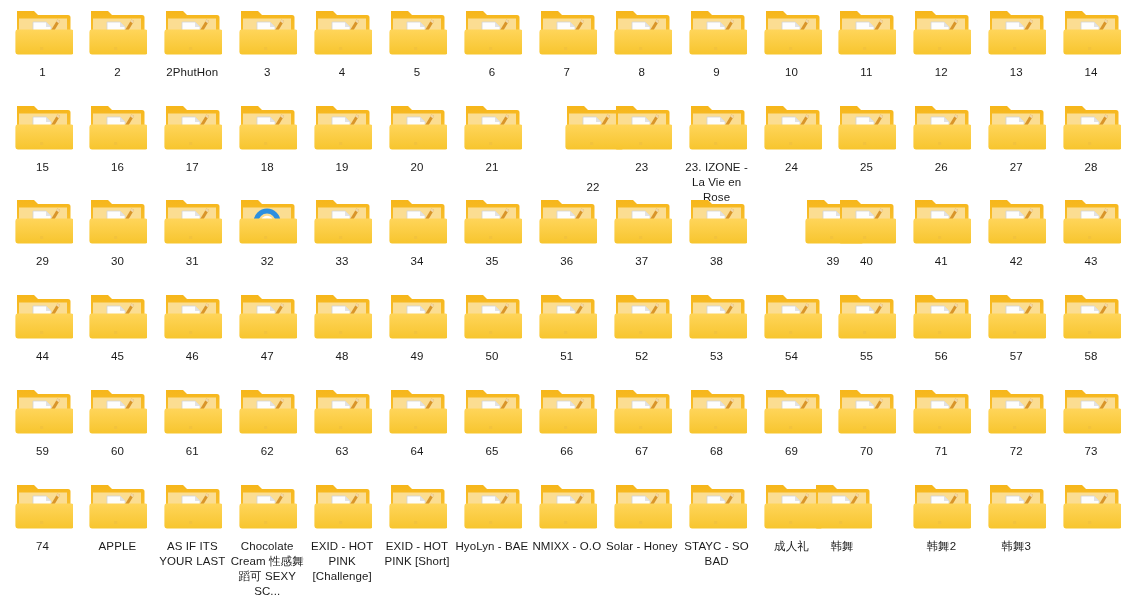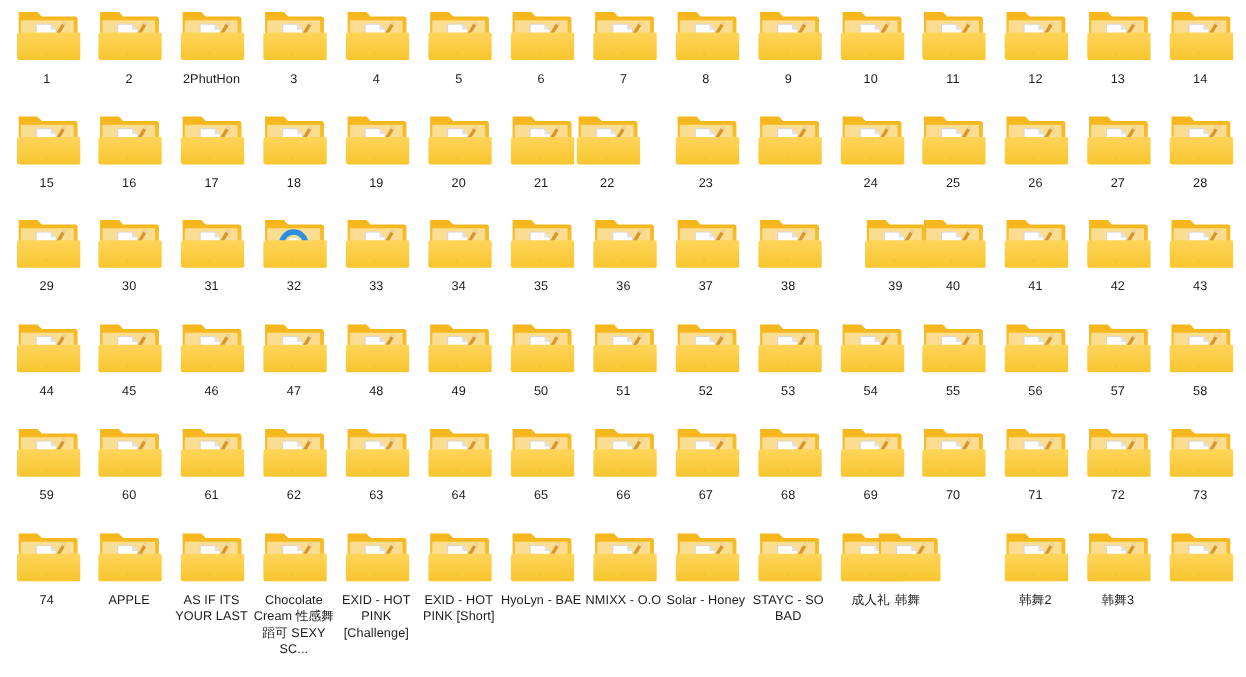--- a/index.html
+++ b/index.html
@@ -875,21 +875,21 @@
   <path d="M34.7,31.7 l2.6,1.6 -3.3,2.2 Z" fill="#f3e3c2"></path>
   <path d="M34.0,35.5 l0.0,0 0.7,-1.2 -0.9,-0.6 Z" fill="#5b5b5b"></path>
 
   <path d="M3.2,22 H56.8 a2.4,2.4 0 0 1 2.4,2.4 V44.6 a2.4,2.4 0 0 1 -2.4,2.4 H3.2 a2.4,2.4 0 0 1 -2.4,-2.4 V24.4 A2.4,2.4 0 0 1 3.2,22 Z" transform="translate(1.6,3.5)" fill="url(#ffront)"></path>
   <path d="M4.8,27.5 H58.4" stroke="#f8cf55" stroke-width="0" fill="none"></path>
   <rect x="27" y="43" width="3.2" height="3" rx="0.6" fill="#f3c33c"></rect>
 </svg>
       </div>
       <div class="label">21</div>
     </div>
-    <div class="cell" style="left: 515px; top: 98.7px;">
+    <div class="cell" style="left: 556px; top: 98.7px; gap: 20px;">
       <div class="iconwrap">
 <svg width="60" height="56" viewBox="0 0 60 56">
   <defs>
     <linearGradient id="fback" x1="0" y1="0" x2="0" y2="1">
       <stop offset="0" stop-color="#f6b61a"></stop>
       <stop offset="1" stop-color="#f9c43c"></stop>
     </linearGradient>
     <linearGradient id="ffront" x1="0" y1="0" x2="0" y2="1">
       <stop offset="0" stop-color="#ffd55a"></stop>
       <stop offset="1" stop-color="#f7c52e"></stop>
@@ -987,20 +987,21 @@
   <path d="M44.5,15.5 l2.6,1.6 -9.8,16.2 -2.6,-1.6 Z" fill="#d9952a"></path>
   <path d="M44.5,15.5 l2.6,1.6 -1.3,2.1 -2.6,-1.6 Z" fill="#f0d7a8"></path>
   <path d="M34.7,31.7 l2.6,1.6 -3.3,2.2 Z" fill="#f3e3c2"></path>
   <path d="M34.0,35.5 l0.0,0 0.7,-1.2 -0.9,-0.6 Z" fill="#5b5b5b"></path>
 
   <path d="M3.2,22 H56.8 a2.4,2.4 0 0 1 2.4,2.4 V44.6 a2.4,2.4 0 0 1 -2.4,2.4 H3.2 a2.4,2.4 0 0 1 -2.4,-2.4 V24.4 A2.4,2.4 0 0 1 3.2,22 Z" transform="translate(1.6,3.5)" fill="url(#ffront)"></path>
   <path d="M4.8,27.5 H58.4" stroke="#f8cf55" stroke-width="0" fill="none"></path>
   <rect x="27" y="43" width="3.2" height="3" rx="0.6" fill="#f3c33c"></rect>
 </svg>
       </div>
+      <div class="label">23. IZONE - La Vie en Rose</div>
     </div>
     <div class="cell" style="left: 754.5px; top: 98.7px;">
       <div class="iconwrap">
 <svg width="60" height="56" viewBox="0 0 60 56">
   <defs>
     <linearGradient id="fback" x1="0" y1="0" x2="0" y2="1">
       <stop offset="0" stop-color="#f6b61a"></stop>
       <stop offset="1" stop-color="#f9c43c"></stop>
     </linearGradient>
     <linearGradient id="ffront" x1="0" y1="0" x2="0" y2="1">
@@ -1546,21 +1547,21 @@
   <path d="M34.7,31.7 l2.6,1.6 -3.3,2.2 Z" fill="#f3e3c2"></path>
   <path d="M34.0,35.5 l0.0,0 0.7,-1.2 -0.9,-0.6 Z" fill="#5b5b5b"></path>
 
   <path d="M3.2,22 H56.8 a2.4,2.4 0 0 1 2.4,2.4 V44.6 a2.4,2.4 0 0 1 -2.4,2.4 H3.2 a2.4,2.4 0 0 1 -2.4,-2.4 V24.4 A2.4,2.4 0 0 1 3.2,22 Z" transform="translate(1.6,3.5)" fill="url(#ffront)"></path>
   <path d="M4.8,27.5 H58.4" stroke="#f8cf55" stroke-width="0" fill="none"></path>
   <rect x="27" y="43" width="3.2" height="3" rx="0.6" fill="#f3c33c"></rect>
 </svg>
       </div>
       <div class="label">38</div>
     </div>
-    <div class="cell" style="left: 777px; top: 193.4px;">
+    <div class="cell" style="left: 796px; top: 193.4px;">
       <div class="iconwrap">
 <svg width="60" height="56" viewBox="0 0 60 56">
   <defs>
     <linearGradient id="fback" x1="0" y1="0" x2="0" y2="1">
       <stop offset="0" stop-color="#f6b61a"></stop>
       <stop offset="1" stop-color="#f9c43c"></stop>
     </linearGradient>
     <linearGradient id="ffront" x1="0" y1="0" x2="0" y2="1">
       <stop offset="0" stop-color="#ffd55a"></stop>
       <stop offset="1" stop-color="#f7c52e"></stop>
@@ -3294,21 +3295,21 @@
   <path d="M34.7,31.7 l2.6,1.6 -3.3,2.2 Z" fill="#f3e3c2"></path>
   <path d="M34.0,35.5 l0.0,0 0.7,-1.2 -0.9,-0.6 Z" fill="#5b5b5b"></path>
 
   <path d="M3.2,22 H56.8 a2.4,2.4 0 0 1 2.4,2.4 V44.6 a2.4,2.4 0 0 1 -2.4,2.4 H3.2 a2.4,2.4 0 0 1 -2.4,-2.4 V24.4 A2.4,2.4 0 0 1 3.2,22 Z" transform="translate(1.6,3.5)" fill="url(#ffront)"></path>
   <path d="M4.8,27.5 H58.4" stroke="#f8cf55" stroke-width="0" fill="none"></path>
   <rect x="27" y="43" width="3.2" height="3" rx="0.6" fill="#f3c33c"></rect>
 </svg>
       </div>
       <div class="label">成人礼</div>
     </div>
-    <div class="cell" style="left: 788px; top: 477.5px; align-items: center;">
+    <div class="cell" style="left: 805px; top: 477.5px; align-items: center;">
       <div class="iconwrap">
 <svg width="60" height="56" viewBox="0 0 60 56">
   <defs>
     <linearGradient id="fback" x1="0" y1="0" x2="0" y2="1">
       <stop offset="0" stop-color="#f6b61a"></stop>
       <stop offset="1" stop-color="#f9c43c"></stop>
     </linearGradient>
     <linearGradient id="ffront" x1="0" y1="0" x2="0" y2="1">
       <stop offset="0" stop-color="#ffd55a"></stop>
       <stop offset="1" stop-color="#f7c52e"></stop>

